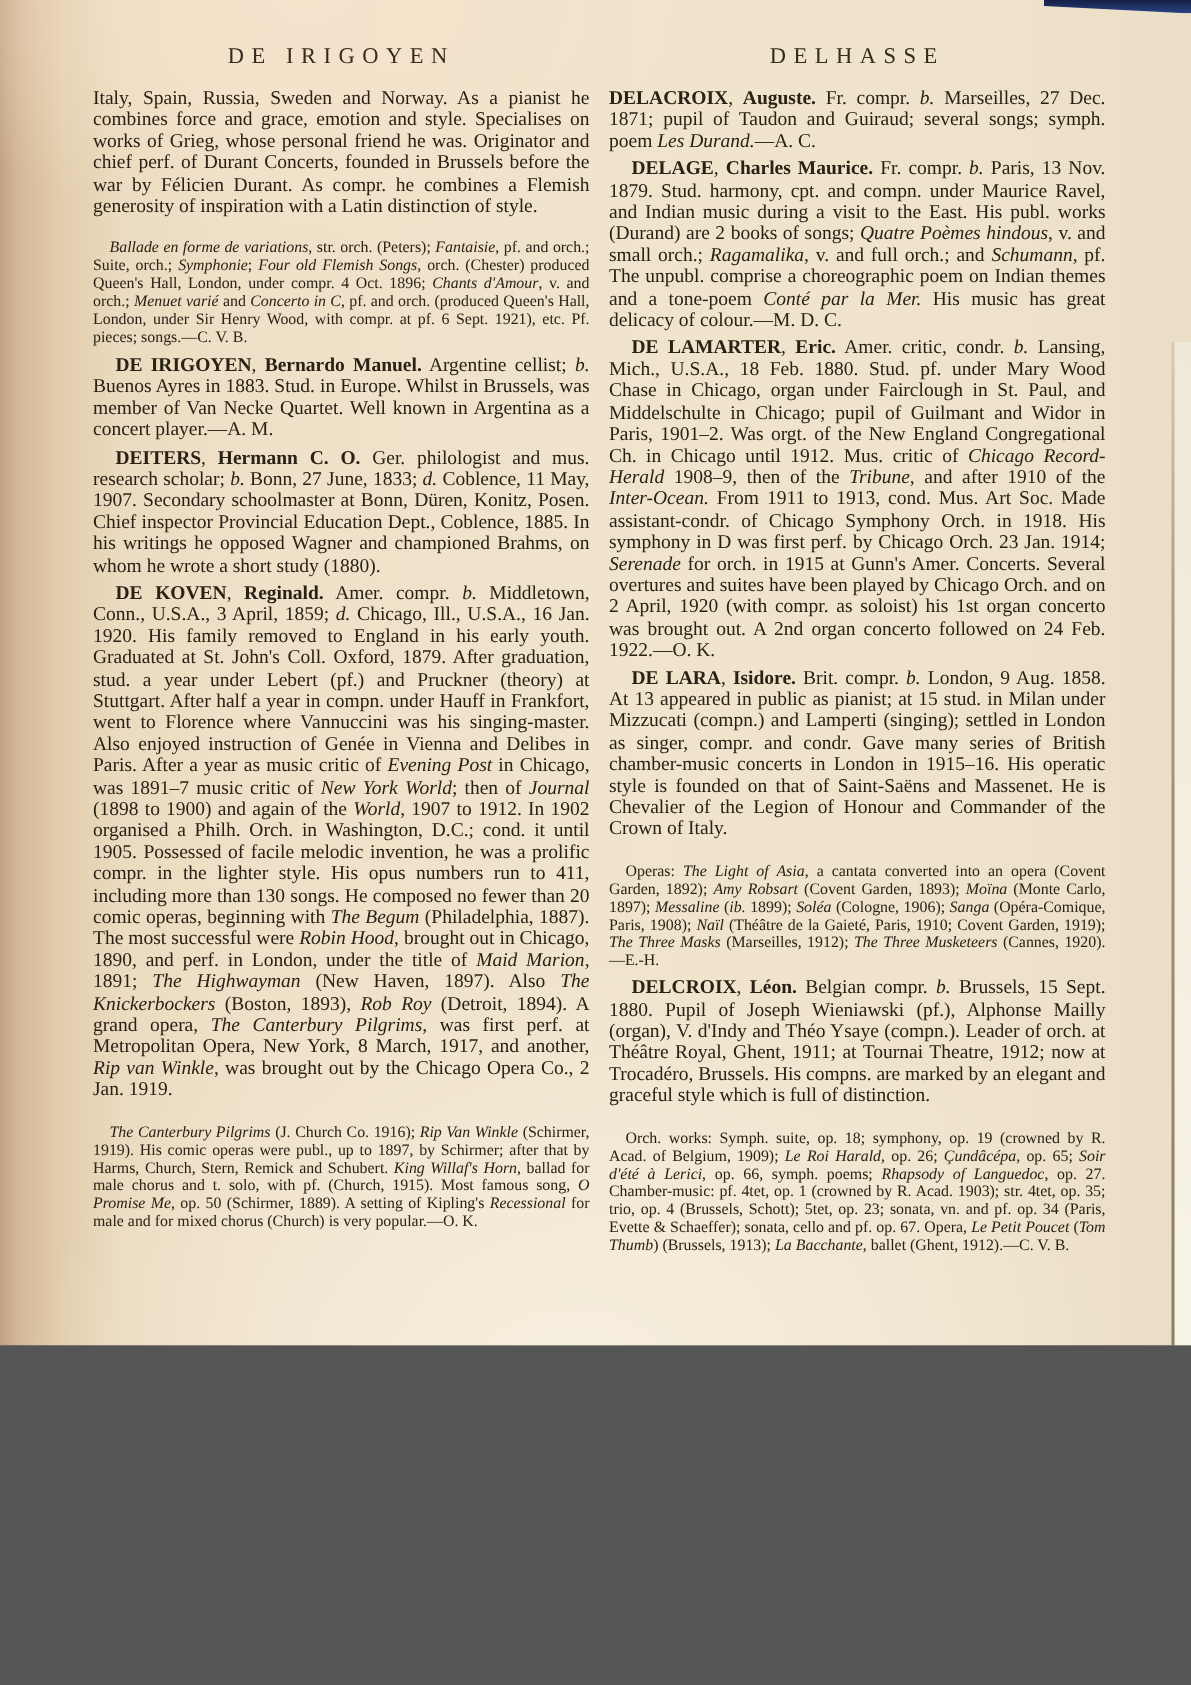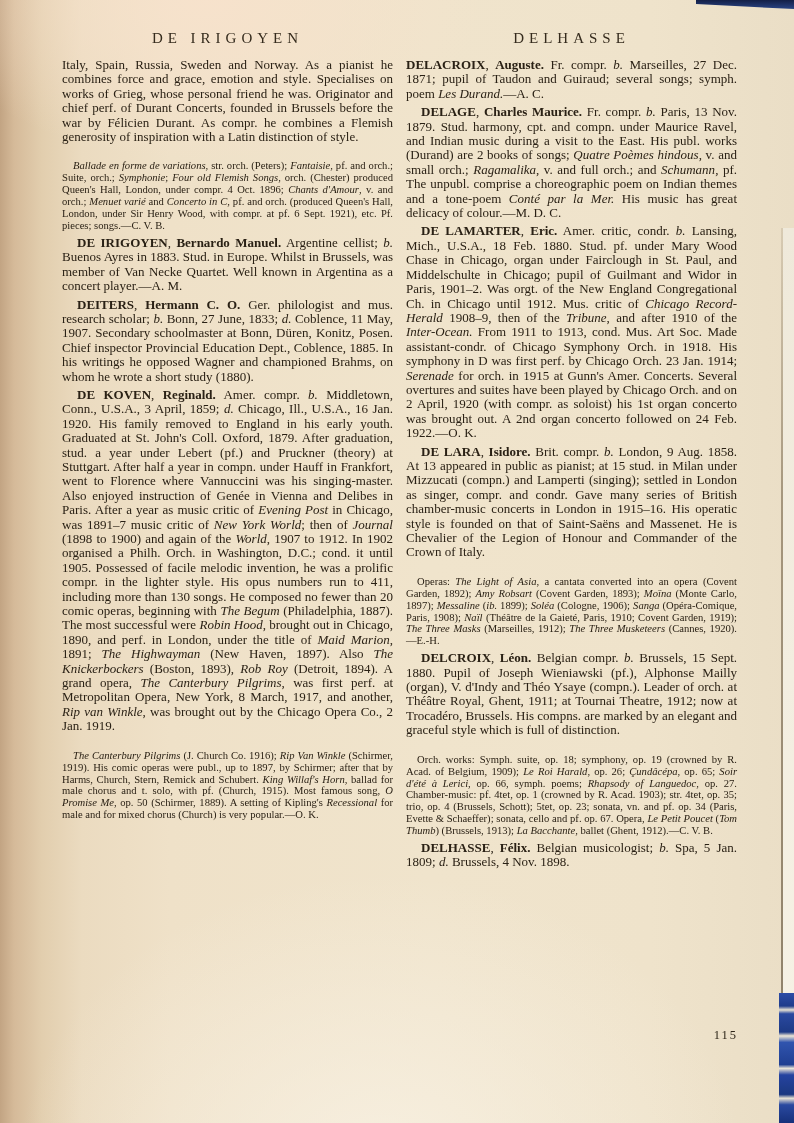--- a/index.html
+++ b/index.html
@@ -1,18 +1,18 @@
 <!DOCTYPE html>
 <html><head>
 <meta charset="utf-8">
 <style>
   html,body { margin:0; padding:0; background:#3a3awhite; }
   body { background:#555; }
   .scan {
-    position:relative; width:794px; height:1123px; overflow:hidden;
+    position:relative; width:794px; height:897px; overflow:hidden;
     font-family:"Liberation Serif", serif; color:#2a2115;
     background:
       radial-gradient(ellipse 430px 250px at 26% 0%, rgba(247,226,204,0.95), rgba(247,226,204,0) 65%),
       radial-gradient(ellipse 520px 420px at 48% 104%, rgba(248,241,227,0.85), rgba(248,241,227,0) 70%),
       linear-gradient(90deg, #c2a483 0px, #d5ba99 14px, #e2ceae 42px, #ebdbc0 82px, #efe1c8 170px, #f0e4cc 430px, #efe3cb 650px, #eadec6 794px);
   }
   
   .cover-top { position:absolute; top:0; right:0; width:98px; height:9px;
     background:linear-gradient(180deg,#131f46,#2a4484);
     clip-path:polygon(0 0, 100% 0, 100% 100%, 0 45%);
@@ -64,19 +64,18 @@
     <div class="col">
       <div class="running-head">DELHASSE</div>
       <div class="col-body">
           <p class="body-cont"><span class="b">DELACROIX</span><span>, </span><span class="b">Auguste.</span><span>  Fr. compr. </span><span class="i">b.</span><span> Marseilles, 27 Dec. 1871;  pupil of Taudon and Guiraud;  several songs;  symph. poem </span><span class="i">Les Durand.</span><span>—A. C.</span></p>
           <p class="entry"><span class="b">DELAGE</span><span>, </span><span class="b">Charles Maurice.</span><span>  Fr. compr. </span><span class="i">b.</span><span> Paris, 13 Nov. 1879.  Stud. harmony, cpt. and compn. under Maurice Ravel, and Indian music during a visit to the East.  His publ. works (Durand) are 2 books of songs; </span><span class="i">Quatre Poèmes hindous</span><span>, v. and small orch.; </span><span class="i">Ragamalika</span><span>, v. and full orch.;  and </span><span class="i">Schumann</span><span>, pf.  The unpubl. comprise a choreographic poem on Indian themes and a tone-poem </span><span class="i">Conté par la Mer.</span><span>  His music has great delicacy of colour.—M. D. C.</span></p>
           <p class="entry"><span class="b">DE LAMARTER</span><span>, </span><span class="b">Eric.</span><span>  Amer. critic, condr. </span><span class="i">b.</span><span> Lansing, Mich., U.S.A., 18 Feb. 1880.  Stud. pf. under Mary Wood Chase in Chicago, organ under Fairclough in St. Paul, and Middelschulte in Chicago;  pupil of Guilmant and Widor in Paris, 1901–2.  Was orgt. of the New England Congregational Ch. in Chicago until 1912.  Mus. critic of </span><span class="i">Chicago Record-Herald</span><span> 1908–9, then of the </span><span class="i">Tribune</span><span>, and after 1910 of the </span><span class="i">Inter-Ocean.</span><span> From 1911 to 1913, cond. Mus. Art Soc.  Made assistant-condr. of Chicago Symphony Orch. in 1918.  His symphony in D was first perf. by Chicago Orch. 23 Jan. 1914; </span><span class="i">Serenade</span><span> for orch. in 1915 at Gunn's Amer. Concerts.  Several overtures and suites have been played by Chicago Orch. and on 2 April, 1920 (with compr. as soloist) his 1st organ concerto was brought out.  A 2nd organ concerto followed on 24 Feb. 1922.—O. K.</span></p>
           <p class="entry"><span class="b">DE LARA</span><span>, </span><span class="b">Isidore.</span><span>  Brit. compr. </span><span class="i">b.</span><span> London, 9 Aug. 1858.  At 13 appeared in public as pianist; at 15 stud. in Milan under Mizzucati (compn.) and Lamperti (singing);  settled in London as singer, compr. and condr.  Gave many series of British chamber-music concerts in London in 1915–16.  His operatic style is founded on that of Saint-Saëns and Massenet.  He is Chevalier of the Legion of Honour and Commander of the Crown of Italy.</span></p>
           <p class="note"><span>Operas:  </span><span class="i">The Light of Asia</span><span>, a cantata converted into an opera (Covent Garden, 1892); </span><span class="i">Amy Robsart</span><span> (Covent Garden, 1893); </span><span class="i">Moïna</span><span> (Monte Carlo, 1897); </span><span class="i">Messaline</span><span> (</span><span class="i">ib.</span><span> 1899); </span><span class="i">Soléa</span><span> (Cologne, 1906); </span><span class="i">Sanga</span><span> (Opéra-Comique, Paris, 1908); </span><span class="i">Naïl</span><span> (Théâtre de la Gaieté, Paris, 1910;  Covent Garden, 1919); </span><span class="i">The Three Masks</span><span> (Marseilles, 1912); </span><span class="i">The Three Musketeers</span><span> (Cannes, 1920).—E.-H.</span></p>
           <p class="entry"><span class="b">DELCROIX</span><span>, </span><span class="b">Léon.</span><span>  Belgian compr. </span><span class="i">b.</span><span> Brussels, 15 Sept. 1880.  Pupil of Joseph Wieniawski (pf.), Alphonse Mailly (organ), V. d'Indy and Théo Ysaye (compn.).  Leader of orch. at Théâtre Royal, Ghent, 1911;  at Tournai Theatre, 1912;  now at Trocadéro, Brussels. His compns. are marked by an elegant and graceful style which is full of distinction.</span></p>
           <p class="note"><span>Orch. works:  Symph. suite, op. 18;  symphony, op. 19 (crowned by R. Acad. of Belgium, 1909); </span><span class="i">Le Roi Harald</span><span>, op. 26; </span><span class="i">Çundâcépa</span><span>, op. 65; </span><span class="i">Soir d'été à Lerici</span><span>, op. 66, symph. poems; </span><span class="i">Rhapsody of Languedoc</span><span>, op. 27.  Chamber-music:  pf. 4tet, op. 1 (crowned by R. Acad. 1903);  str. 4tet, op. 35;  trio, op. 4 (Brussels, Schott);  5tet, op. 23;  sonata, vn. and pf. op. 34 (Paris, Evette &amp; Schaeffer);  sonata, cello and pf. op. 67.  Opera, </span><span class="i">Le Petit Poucet</span><span> (</span><span class="i">Tom Thumb</span><span>) (Brussels, 1913); </span><span class="i">La Bacchante</span><span>, ballet (Ghent, 1912).—C. V. B.</span></p>
-          <p class="entry"><span class="b">DELHASSE</span><span>, </span><span class="b">Félix.</span><span>  Belgian musicologist; </span><span class="i">b.</span><span> Spa, 5 Jan. 1809; </span><span class="i">d.</span><span> Brussels, 4 Nov. 1898.</span></p>
         </div>
     </div>
   </div>
 
   <div class="page-number">115</div>
 </div>
 
 </body></html>

